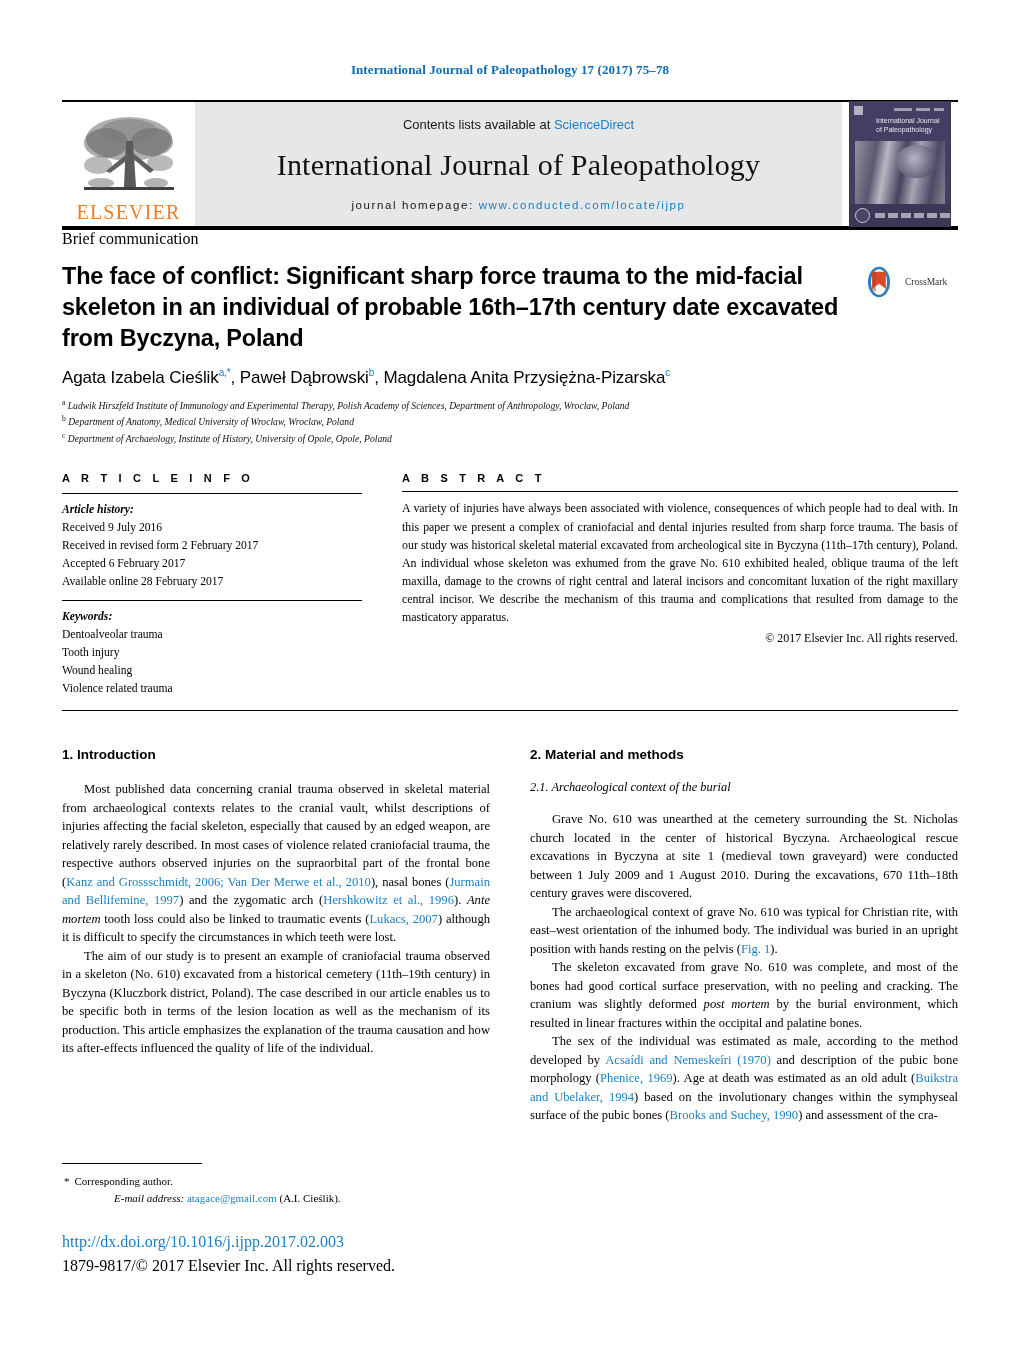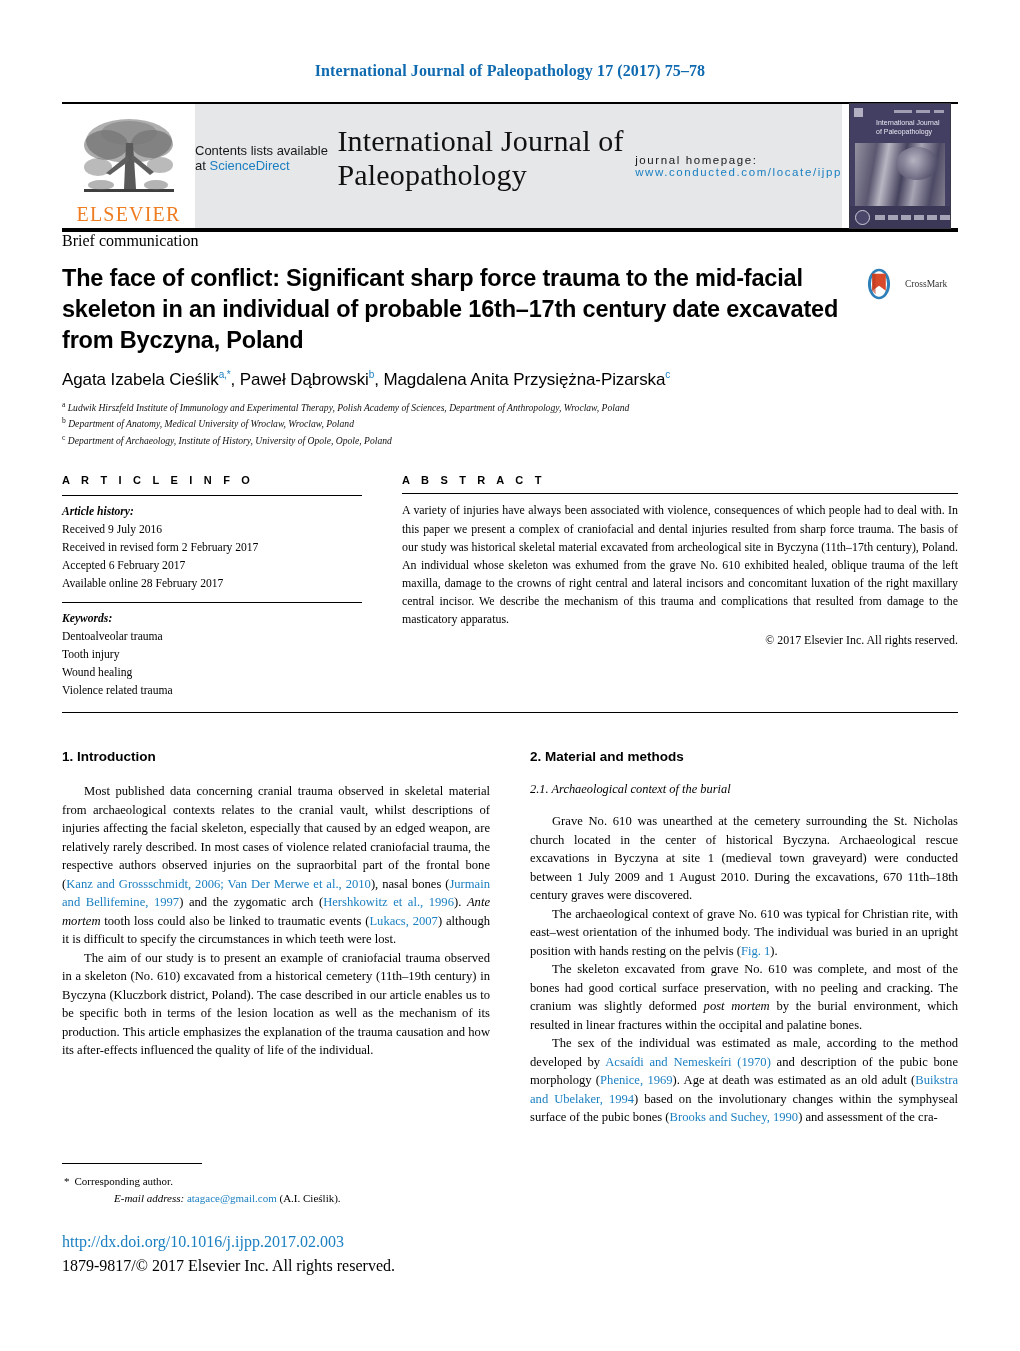--- a/index.html
+++ b/index.html
@@ -21,21 +21,21 @@
     width: 1020px;
     height: 1351px;
     box-sizing: border-box;
     padding: 0 62px;
   }
 
   
   .runhead {
     text-align: center;
     color: #0f6ab0;
-    font-size: 16px;
+    font-size: 13px;
     font-weight: bold;
     letter-spacing: .1px;
     padding-top: 62px;
   }
 
   
   .masthead {
     margin-top: 22px;
     border-top: 2.5px solid #000;
     display: flex;
@@ -63,21 +63,21 @@
     color: #ef7d22;
     font-size: 20px;
     letter-spacing: 1.2px;
     line-height: 1;
     margin-top: 1px;
   }
   .journal-box {
     flex: 1 1 auto;
     background: #e6e7e9;
     display: flex;
-    flex-direction: row;
+    flex-direction: column;
     align-items: center;
     justify-content: center;
     padding: 14px 0;
     box-sizing: border-box;
   }
   .contents-line {
     font-family: "Liberation Sans", sans-serif;
     font-size: 13px;
     color: #16181a;
     margin-bottom: 16px;

